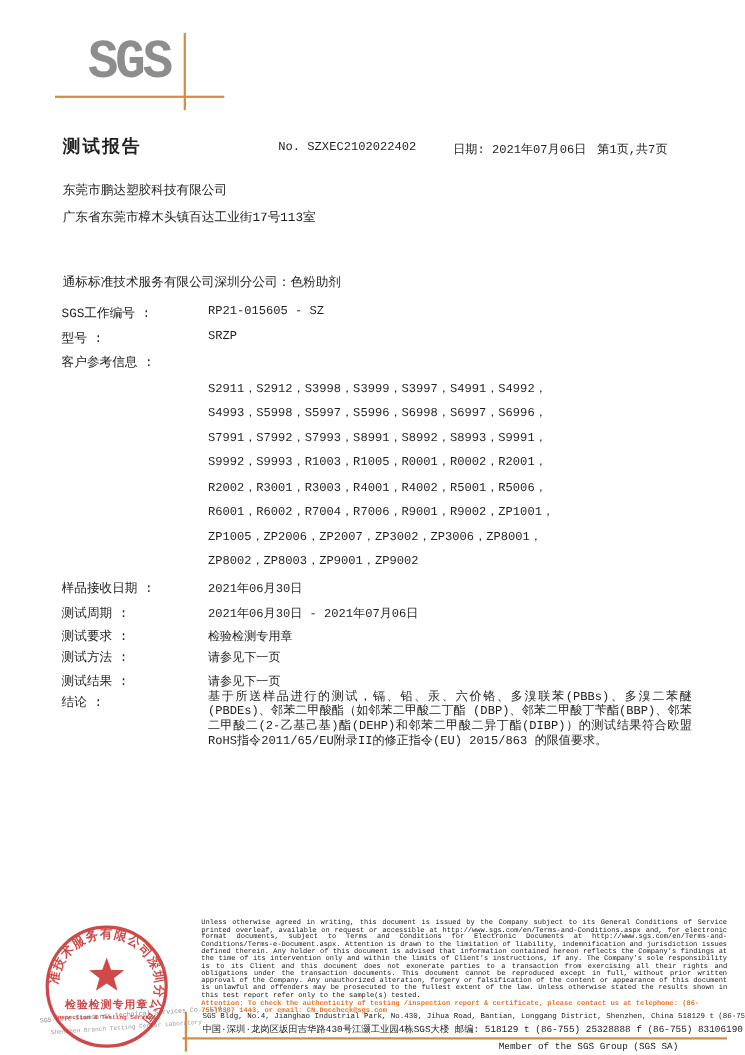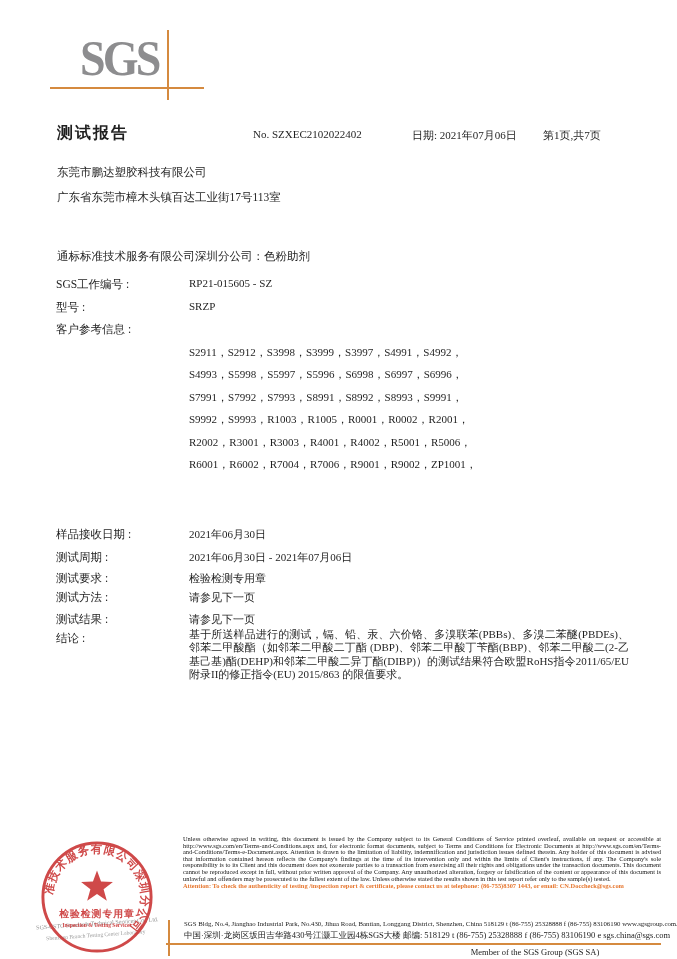--- a/index.html
+++ b/index.html
@@ -1,18 +1,18 @@
 <!DOCTYPE html>
 <html><head>
 <meta charset="utf-8">
 <style>
   html,body{margin:0;padding:0;background:#ffffff;}
   .page{
     position:relative;width:677px;height:959px;background:#ffffff;overflow:hidden;
-    font-family:Liberation Serif, serif;color:#1f1f1f;
+    font-family:Liberation Mono, monospace;color:#1f1f1f;
   }
   
   .logo-text{
     position:absolute;left:80px;top:33px;font-size:50px;font-weight:bold;
     color:#8d8d8f;letter-spacing:-3px;transform:scaleX(.92);transform-origin:left top;line-height:1;
   }
   .logo-hline{position:absolute;left:50px;top:87px;width:154px;height:2px;background:#d58a3f;}
   .logo-vline{position:absolute;left:167px;top:30px;width:2px;height:70px;background:#d58a3f;}
   .report-title{position:absolute;left:57px;top:123px;font-size:16px;font-weight:bold;letter-spacing:2px;}
   .report-no{position:absolute;left:237px;top:128px;font-size:11px;margin-left:16px;}
@@ -71,20 +71,22 @@
   <div class="lbl" style="top:300px">型号 :</div>
   <div class="val" style="top:300px">SRZP</div>
 
   <div class="lbl" style="top:322px">客户参考信息 :</div>
   <div class="val" style="top:345px">S2911，S2912，S3998，S3999，S3997，S4991，S4992，</div>
   <div class="val" style="top:367px">S4993，S5998，S5997，S5996，S6998，S6997，S6996，</div>
   <div class="val" style="top:390px">S7991，S7992，S7993，S8991，S8992，S8993，S9991，</div>
   <div class="val" style="top:412px">S9992，S9993，R1003，R1005，R0001，R0002，R2001，</div>
   <div class="val" style="top:435px">R2002，R3001，R3003，R4001，R4002，R5001，R5006，</div>
   <div class="val" style="top:457px">R6001，R6002，R7004，R7006，R9001，R9002，ZP1001，</div>
+  <div class="val" style="top:480px">ZP1005，ZP2006，ZP2007，ZP3002，ZP3006，ZP8001，</div>
+  <div class="val" style="top:502px">ZP8002，ZP8003，ZP9001，ZP9002</div>
 
   <div class="lbl" style="top:527px">样品接收日期 :</div>
   <div class="val" style="top:527px">2021年06月30日</div>
 
   <div class="lbl" style="top:550px">测试周期 :</div>
   <div class="val" style="top:550px">2021年06月30日 - 2021年07月06日</div>
 
   <div class="lbl" style="top:571px">测试要求 :</div>
   <div class="val" style="top:571px">检验检测专用章</div>
 

